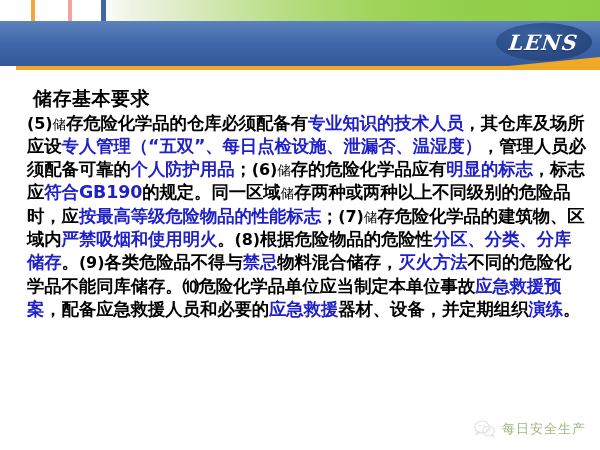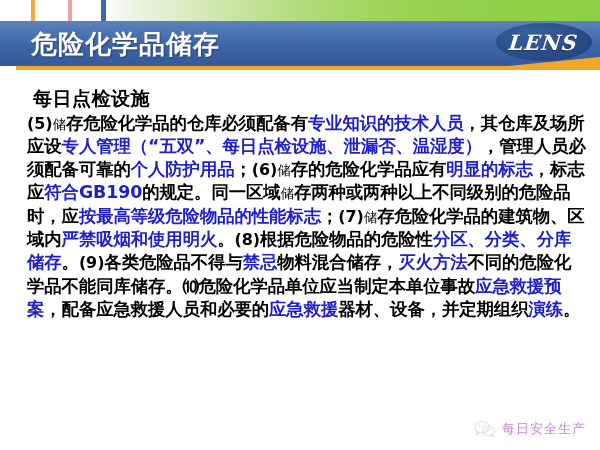--- a/index.html
+++ b/index.html
@@ -162,48 +162,47 @@
     right: 14px;
     bottom: 12px;
     display: flex;
     align-items: center;
     gap: 6px;
     opacity: 0.55;
   }
   .wm-icon { display: block; }
   .wm-text {
     font-size: 13px;
-    color: #a21caf;
+    color: #4d7c0f;
     letter-spacing: 1px;
     font-weight: normal;
   }
 </style>
 </head>
 <body>
 
 <div id="slide">
 
   <div class="top-strip">
     <div class="tick tick-orange"></div>
     <div class="tick tick-pink"></div>
     <div class="tick tick-blue"></div>
   </div>
 
   <div class="title-bar"></div>
-  <div class="title-text">危险化学品储存</div>
 
   <div class="gold-wedge"></div>
   <div class="gold-rule"></div>
 
   <div class="logo">
     <span class="logo-text">LENS</span>
   </div>
 
   <div class="body-area">
-    <div class="heading">每日点检设施</div>
+    <div class="heading">储存基本要求</div>
     <div class="para" id="para"><span class="num">(5)</span><span class="sm">储</span><span>存危险化学品的仓库必须配备有</span><span class="hl">专业知识的技术人员</span><span>，其仓库及场所应设</span><span class="hl">专人管理（“五双”、每日点检设施、泄漏否、温湿度）</span><span>，管理人员必须配备可靠的</span><span class="hl">个人防护用品</span><span>；</span><span class="num">(6)</span><span class="sm">储</span><span>存的危险化学品应有</span><span class="hl">明显的标志</span><span>，标志应</span><span class="hl">符合GB190</span><span>的规定。同一区域</span><span class="sm">储</span><span>存两种或两种以上不同级别的危险品时，应</span><span class="hl">按最高等级危险物品的性能标志</span><span>；</span><span class="num">(7)</span><span class="sm">储</span><span>存危险化学品的建筑物、区域内</span><span class="hl">严禁吸烟和使用明火</span><span>。</span><span class="num">(8)</span><span>根据危险物品的危险性</span><span class="hl">分区、分类、分库储存</span><span>。</span><span class="num">(9)</span><span>各类危险品不得与</span><span class="hl">禁忌</span><span>物料混合储存，</span><span class="hl">灭火方法</span><span>不同的危险化学品不能同库储存。</span><span class="num">⑽</span><span>危险化学品单位应当制定本单位事故</span><span class="hl">应急救援预案</span><span>，配备应急救援人员和必要的</span><span class="hl">应急救援</span><span>器材、设备，并定期组织</span><span class="hl">演练</span><span>。</span></div>
   </div>
 
   <div class="watermark">
     <svg class="wm-icon" width="22" height="18" viewBox="0 0 22 18">
       <ellipse cx="8" cy="7" rx="7.2" ry="6" fill="none" stroke="#c9c9c9" stroke-width="1.1"></ellipse>
       <path d="M3.4 11.6 L2.2 14.6 L5.4 13.0 Z" fill="none" stroke="#c9c9c9" stroke-width="1.1"></path>
       <circle cx="5.6" cy="5.6" r="0.95" fill="#c9c9c9"></circle>
       <circle cx="10.3" cy="5.6" r="0.95" fill="#c9c9c9"></circle>
       <ellipse cx="14.6" cy="11" rx="5.8" ry="4.8" fill="none" stroke="#c9c9c9" stroke-width="1.1"></ellipse>

